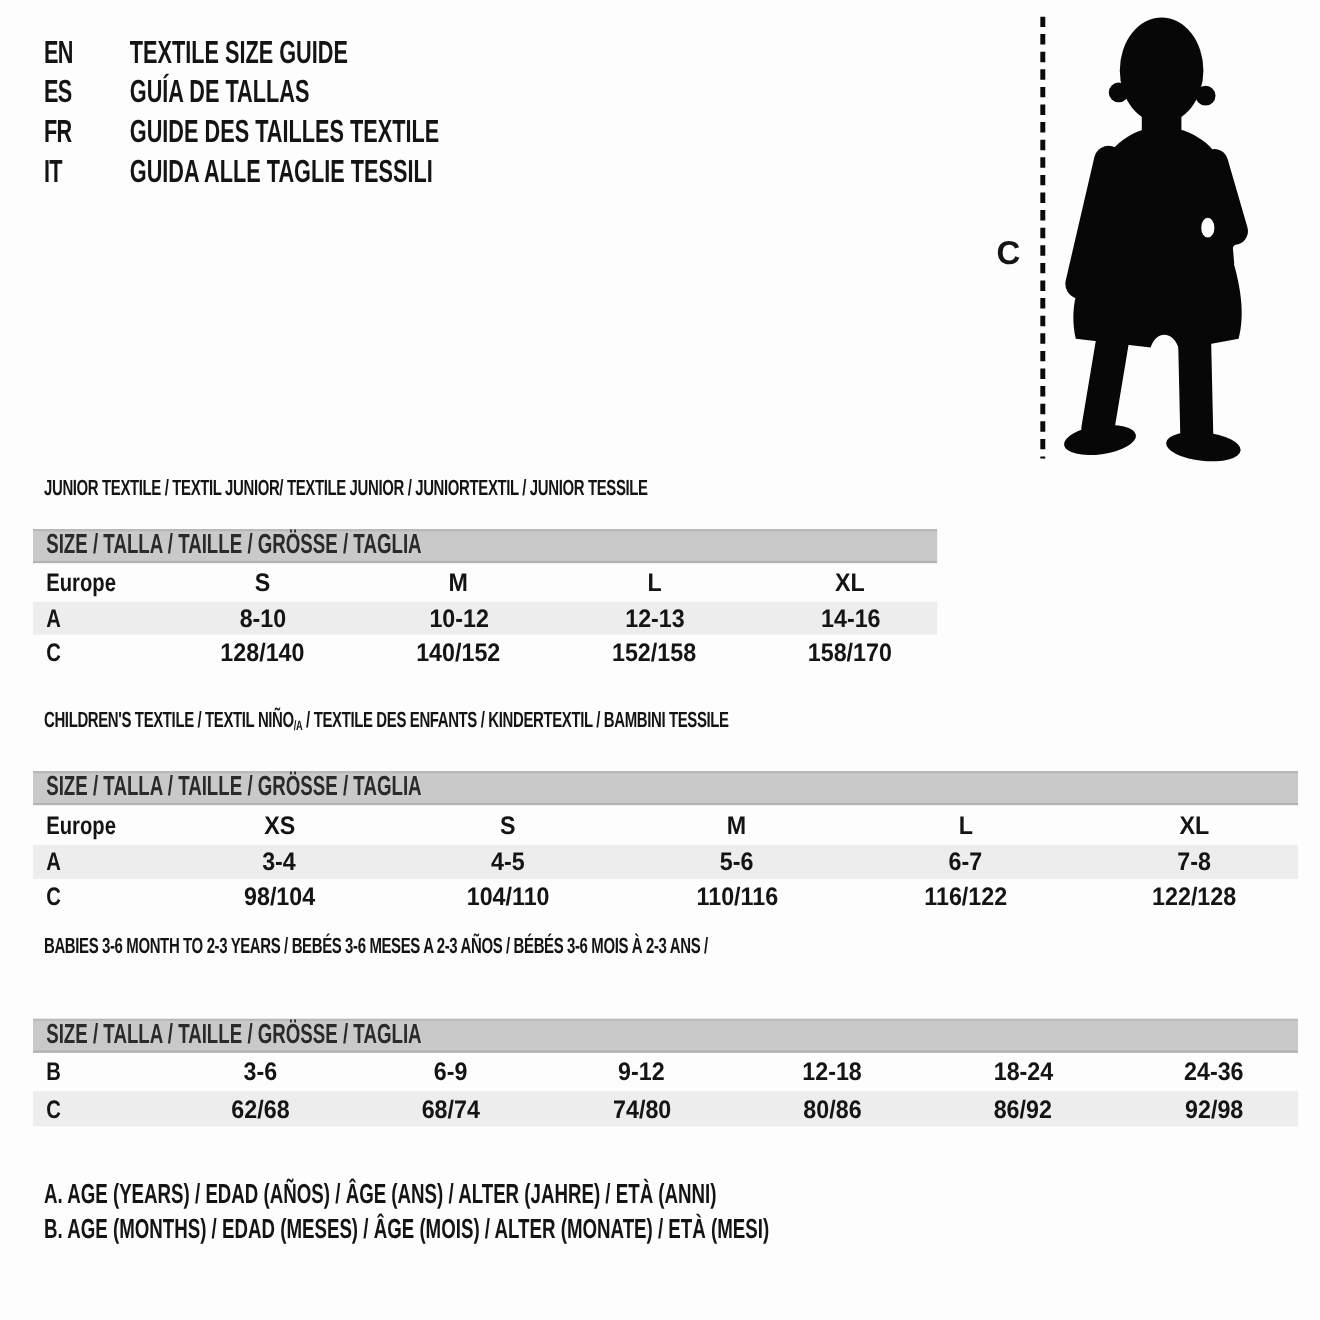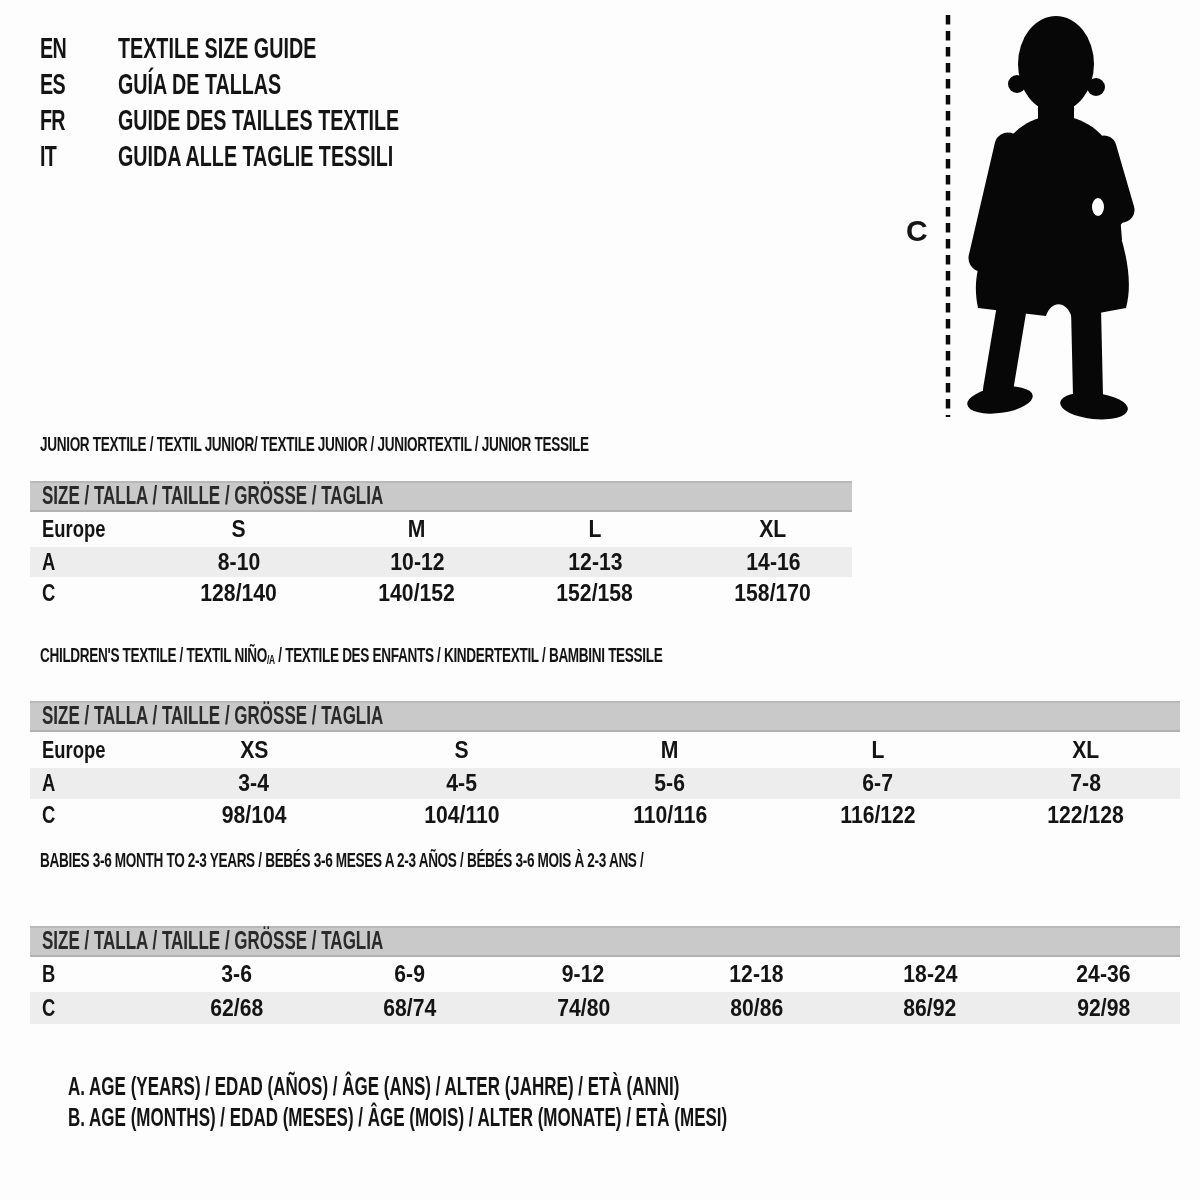--- a/index.html
+++ b/index.html
@@ -25,21 +25,21 @@
   .bar{height:31px;background:#c9c9c9;box-shadow:inset 0 2px 0 #b9b9b9, inset 0 -2px 0 #b2b2b2;display:flex;align-items:flex-start;padding-left:12px;box-sizing:border-box;}
   .bar .t-bar{font-size:25px;color:#2a2a2a;}
   .row{display:flex;align-items:center;gap:20px;}
   .row.shade{background:#ededed;}
   .cell{flex:1;text-align:center;font-weight:bold;font-size:23px;overflow:visible;}
   .cell.label{flex:0 0 110px;text-align:left;padding-left:12px;box-sizing:border-box;}
   .cell .num{display:inline-block;transform:scaleX(0.92);transform-origin:center center;white-space:nowrap;}
   .cell.label .num{transform-origin:left center;transform:scaleX(0.80);}
 
   
-  .legend-line{font-size:25px;margin-left:28px;}
+  .legend-line{font-size:25px;}
 
   
   .c-label{font-size:30px;font-weight:bold;}
 </style>
 </head>
 <body>
 
 <div class="page">
 
   <div class="abs langs">

